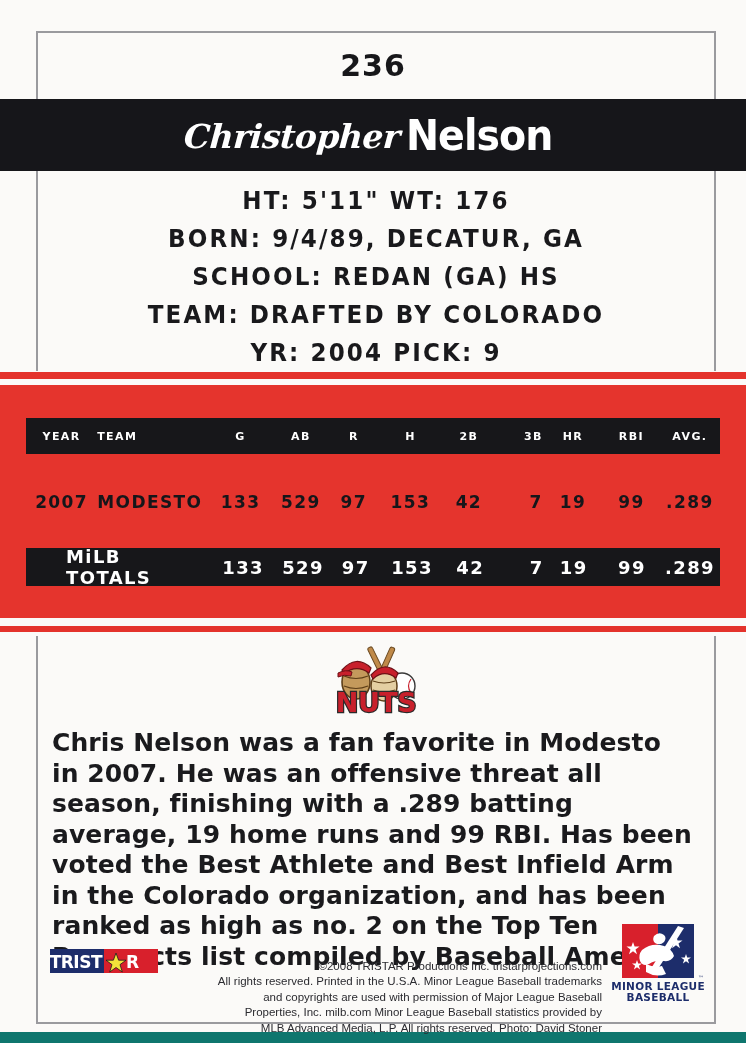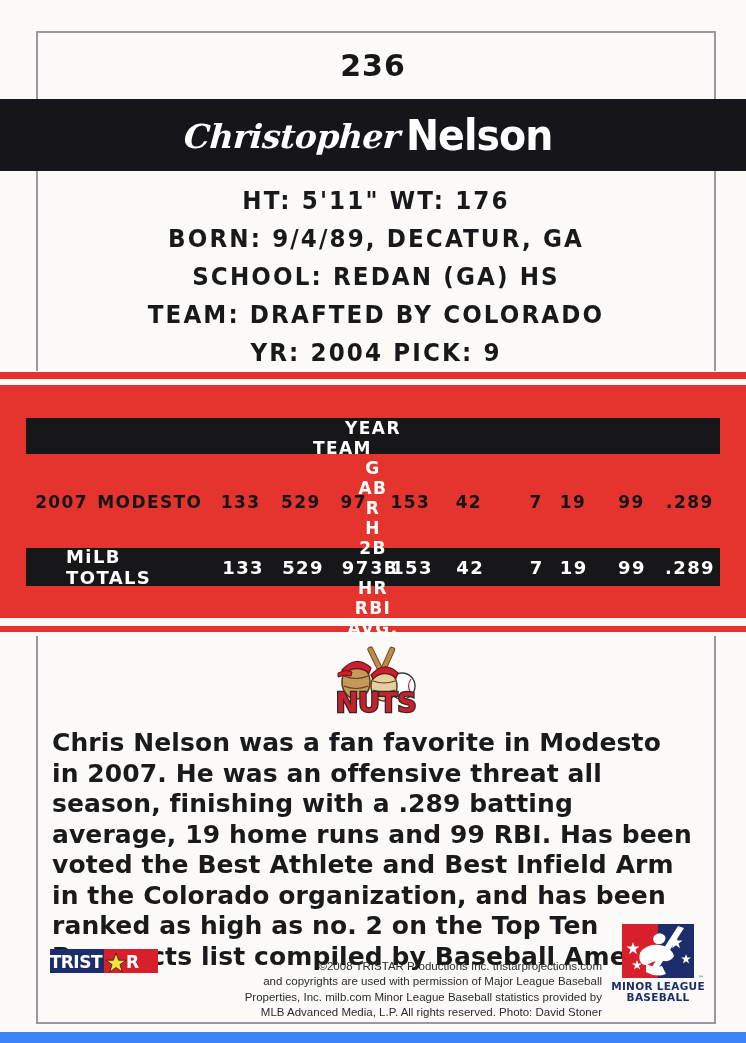--- a/index.html
+++ b/index.html
@@ -15,21 +15,21 @@
     overflow: hidden;
   }
 
   
   .card {
     position: absolute;
     left: 0;
     top: 0;
     width: 746px;
     height: 1043px;
-    background: #3b82f6;
+    background: #0f766e;
   }
   
   .card-body {
     position: absolute;
     left: 0px;
     top: 0px;
     width: 746px;
     height: 1032px;
     background: #fbfaf8;
   }
@@ -175,21 +175,21 @@
 
   .stat-row {
     position: absolute;
     left: 26px;
     width: 694px;
     display: flex;
     align-items: center;
     font-family: "DejaVu Sans", sans-serif;
     font-weight: bold;
   }
-  .stat-row.header   { top: 418px; height: 36px; font-size: 17px; color: #ffffff; letter-spacing: 1.4px; flex-direction: column; }
+  .stat-row.header   { top: 418px; height: 36px; font-size: 11px; color: #ffffff; letter-spacing: 1.4px; }
   .stat-row.data     { top: 487px; height: 30px; font-size: 17px; color: #16161a; letter-spacing: 1.4px; }
   .stat-row.totals   { top: 548px; height: 38px; font-size: 18px; color: #ffffff; letter-spacing: 1.4px; }
 
   .c-year { width: 78px; text-align: center; }
   .c-team { width: 120px; text-align: left; }
   .c-g    { width: 74px; text-align: center; }
   .c-ab   { width: 58px; text-align: center; }
   .c-r    { width: 58px; text-align: center; }
   .c-h    { width: 66px; text-align: center; }
   .c-2b   { width: 62px; text-align: center; }
@@ -374,20 +374,21 @@
           <rect x="0" y="3" width="54" height="24" fill="#1d2d6b"></rect>
           <rect x="54" y="3" width="54" height="24" fill="#d8202c"></rect>
           <text x="52" y="22" text-anchor="end" font-family="DejaVu Sans, sans-serif" font-size="17" font-weight="bold" fill="#ffffff" letter-spacing="-0.5">TRIST</text>
           <polygon points="66,7 68.6,14.2 76,14.2 70,18.6 72.3,26 66,21.5 59.7,26 62,18.6 56,14.2 63.4,14.2" fill="#f2e23a" stroke="#1d1d1d" stroke-width="0.8"></polygon>
           <text x="76" y="22" font-family="DejaVu Sans, sans-serif" font-size="17" font-weight="bold" fill="#ffffff" letter-spacing="-0.5">R</text>
         </svg>
       </div>
 
       <div class="legal">
         <div>©2008 TRISTAR Productions Inc. tristarprojections.com</div>
+        <div>All rights reserved. Printed in the U.S.A. Minor League Baseball trademarks</div>
         <div>and copyrights are used with permission of Major League Baseball</div>
         <div>Properties, Inc. milb.com Minor League Baseball statistics provided by</div>
         <div>MLB Advanced Media, L.P. All rights reserved. Photo: David Stoner</div>
       </div>
 
       <div class="milb-logo">
         <svg viewBox="0 0 92 84" width="92" height="84" xmlns="http://www.w3.org/2000/svg">
           <path d="M10 4 h72 v54 h-72 z" fill="#d8202c"></path>
           <path d="M46 4 h36 v54 h-36 z" fill="#1d2d6b"></path>
           <path d="M10 4 L82 4 L82 58 L10 58 Z" fill="none"></path>

